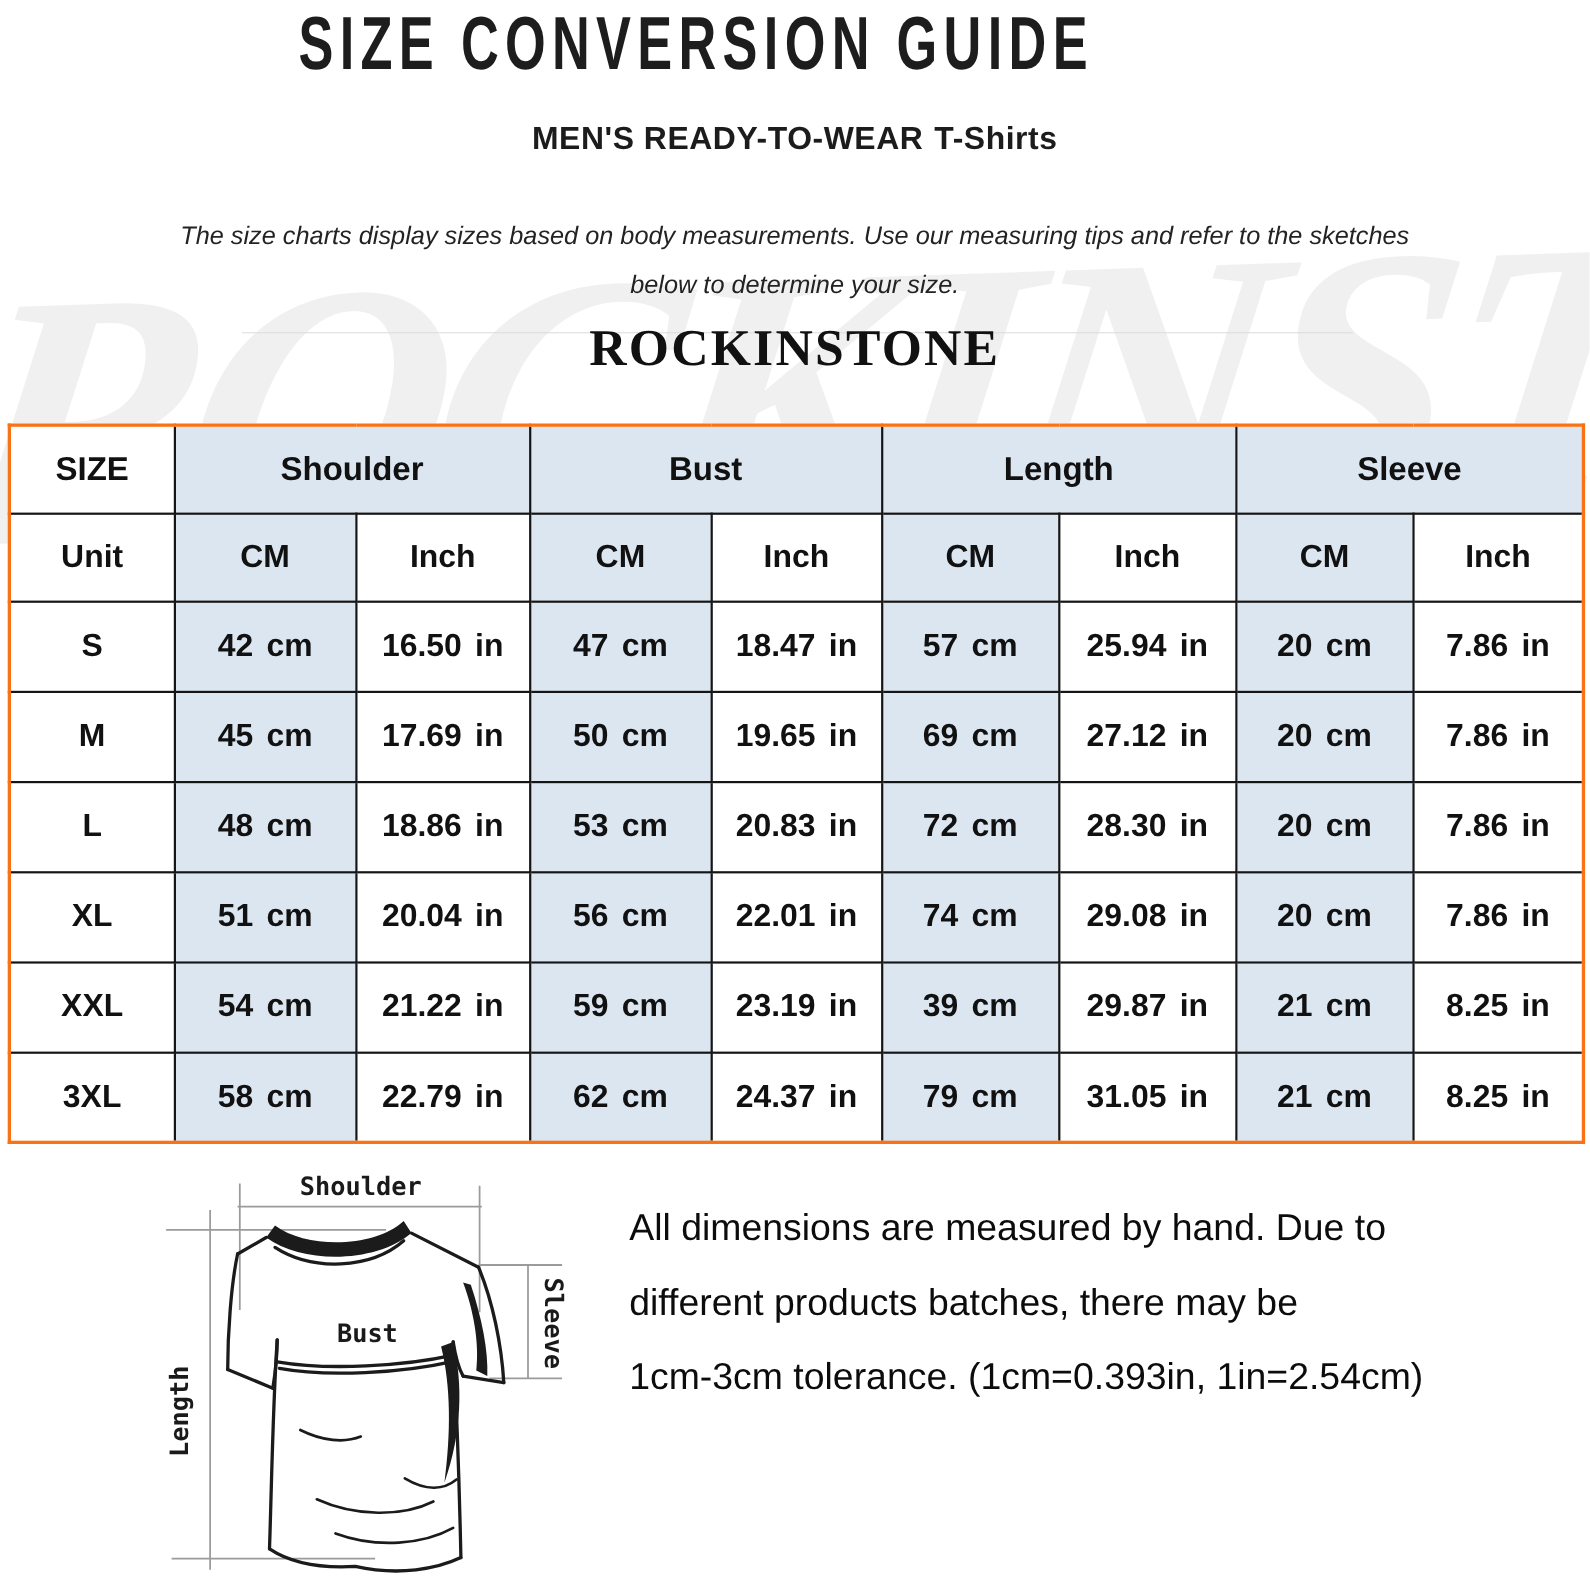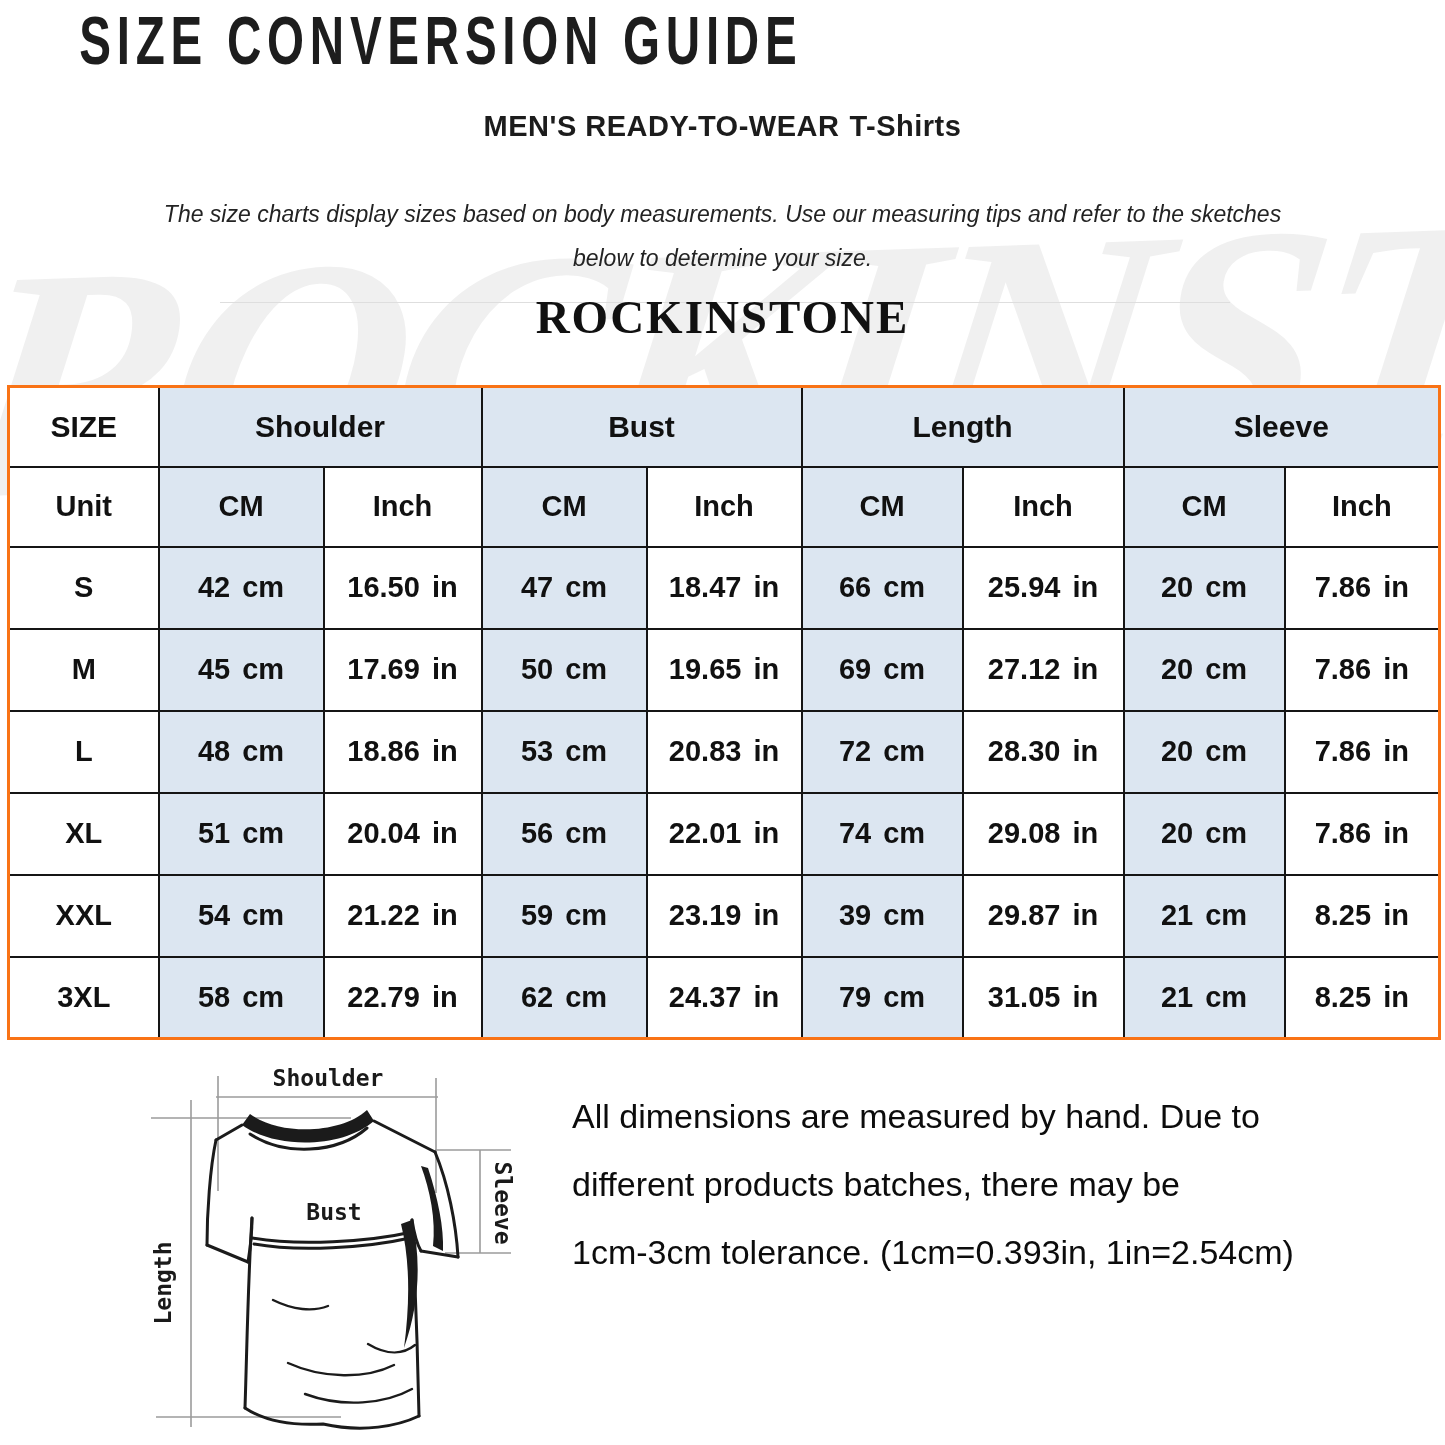--- a/index.html
+++ b/index.html
@@ -10,21 +10,21 @@
 
   
   .watermark { position:absolute; top:160px; left:-30px; width:1500px; height:410px;
                font-family:"Liberation Serif", serif; font-style:italic; font-weight:bold;
                font-size:330px; line-height:400px; color:rgba(45,45,45,0.07);
                white-space:nowrap; letter-spacing:-16px;
                transform:skewX(-10deg) rotate(-2deg); transform-origin:50% 50%;
                z-index:0; user-select:none; }
 
   
-  .title-wrap { top:6px; left:0; width:1266px; z-index:2; }
+  .title-wrap { top:6px; left:0; width:1266px; text-align:center; z-index:2; }
   .title-inner { display:inline-block; font-weight:bold; font-size:58px; letter-spacing:7px;
                  color:#1d1d1d; transform:scale(0.82,1.18); transform-origin:center; }
   .subtitle { top:110px; left:0; width:1445px; text-align:center; z-index:2;
               font-weight:bold; font-size:29px; color:#1c1c1c; letter-spacing:0.5px; }
   .subtitle .product { margin-left:10px; }
   .description { top:192px; left:0; width:1445px; text-align:center; z-index:2;
                  font-family:Liberation Sans, sans-serif; font-style:italic;
                  font-size:23px; line-height:44px; color:#232323; }
   .brand-line { top:302px; left:220px; width:1010px; height:1px; background:#dedede; z-index:1; }
   .brand { top:290px; left:0; width:1445px; text-align:center; z-index:2;
@@ -99,21 +99,21 @@
     <td class="white">Inch</td>
     <td class="blue">CM</td>
     <td class="white">Inch</td>
   </tr>
   <tr class="data-row">
     <td class="white">S</td>
     <td class="blue">42 cm</td>
     <td class="white">16.50 in</td>
     <td class="blue">47 cm</td>
     <td class="white">18.47 in</td>
-    <td class="blue">66 cm</td>
+    <td class="blue">57 cm</td>
     <td class="white">25.94 in</td>
     <td class="blue">20 cm</td>
     <td class="white">7.86 in</td>
   </tr>
   <tr class="data-row">
     <td class="white">M</td>
     <td class="blue">45 cm</td>
     <td class="white">17.69 in</td>
     <td class="blue">50 cm</td>
     <td class="white">19.65 in</td>

